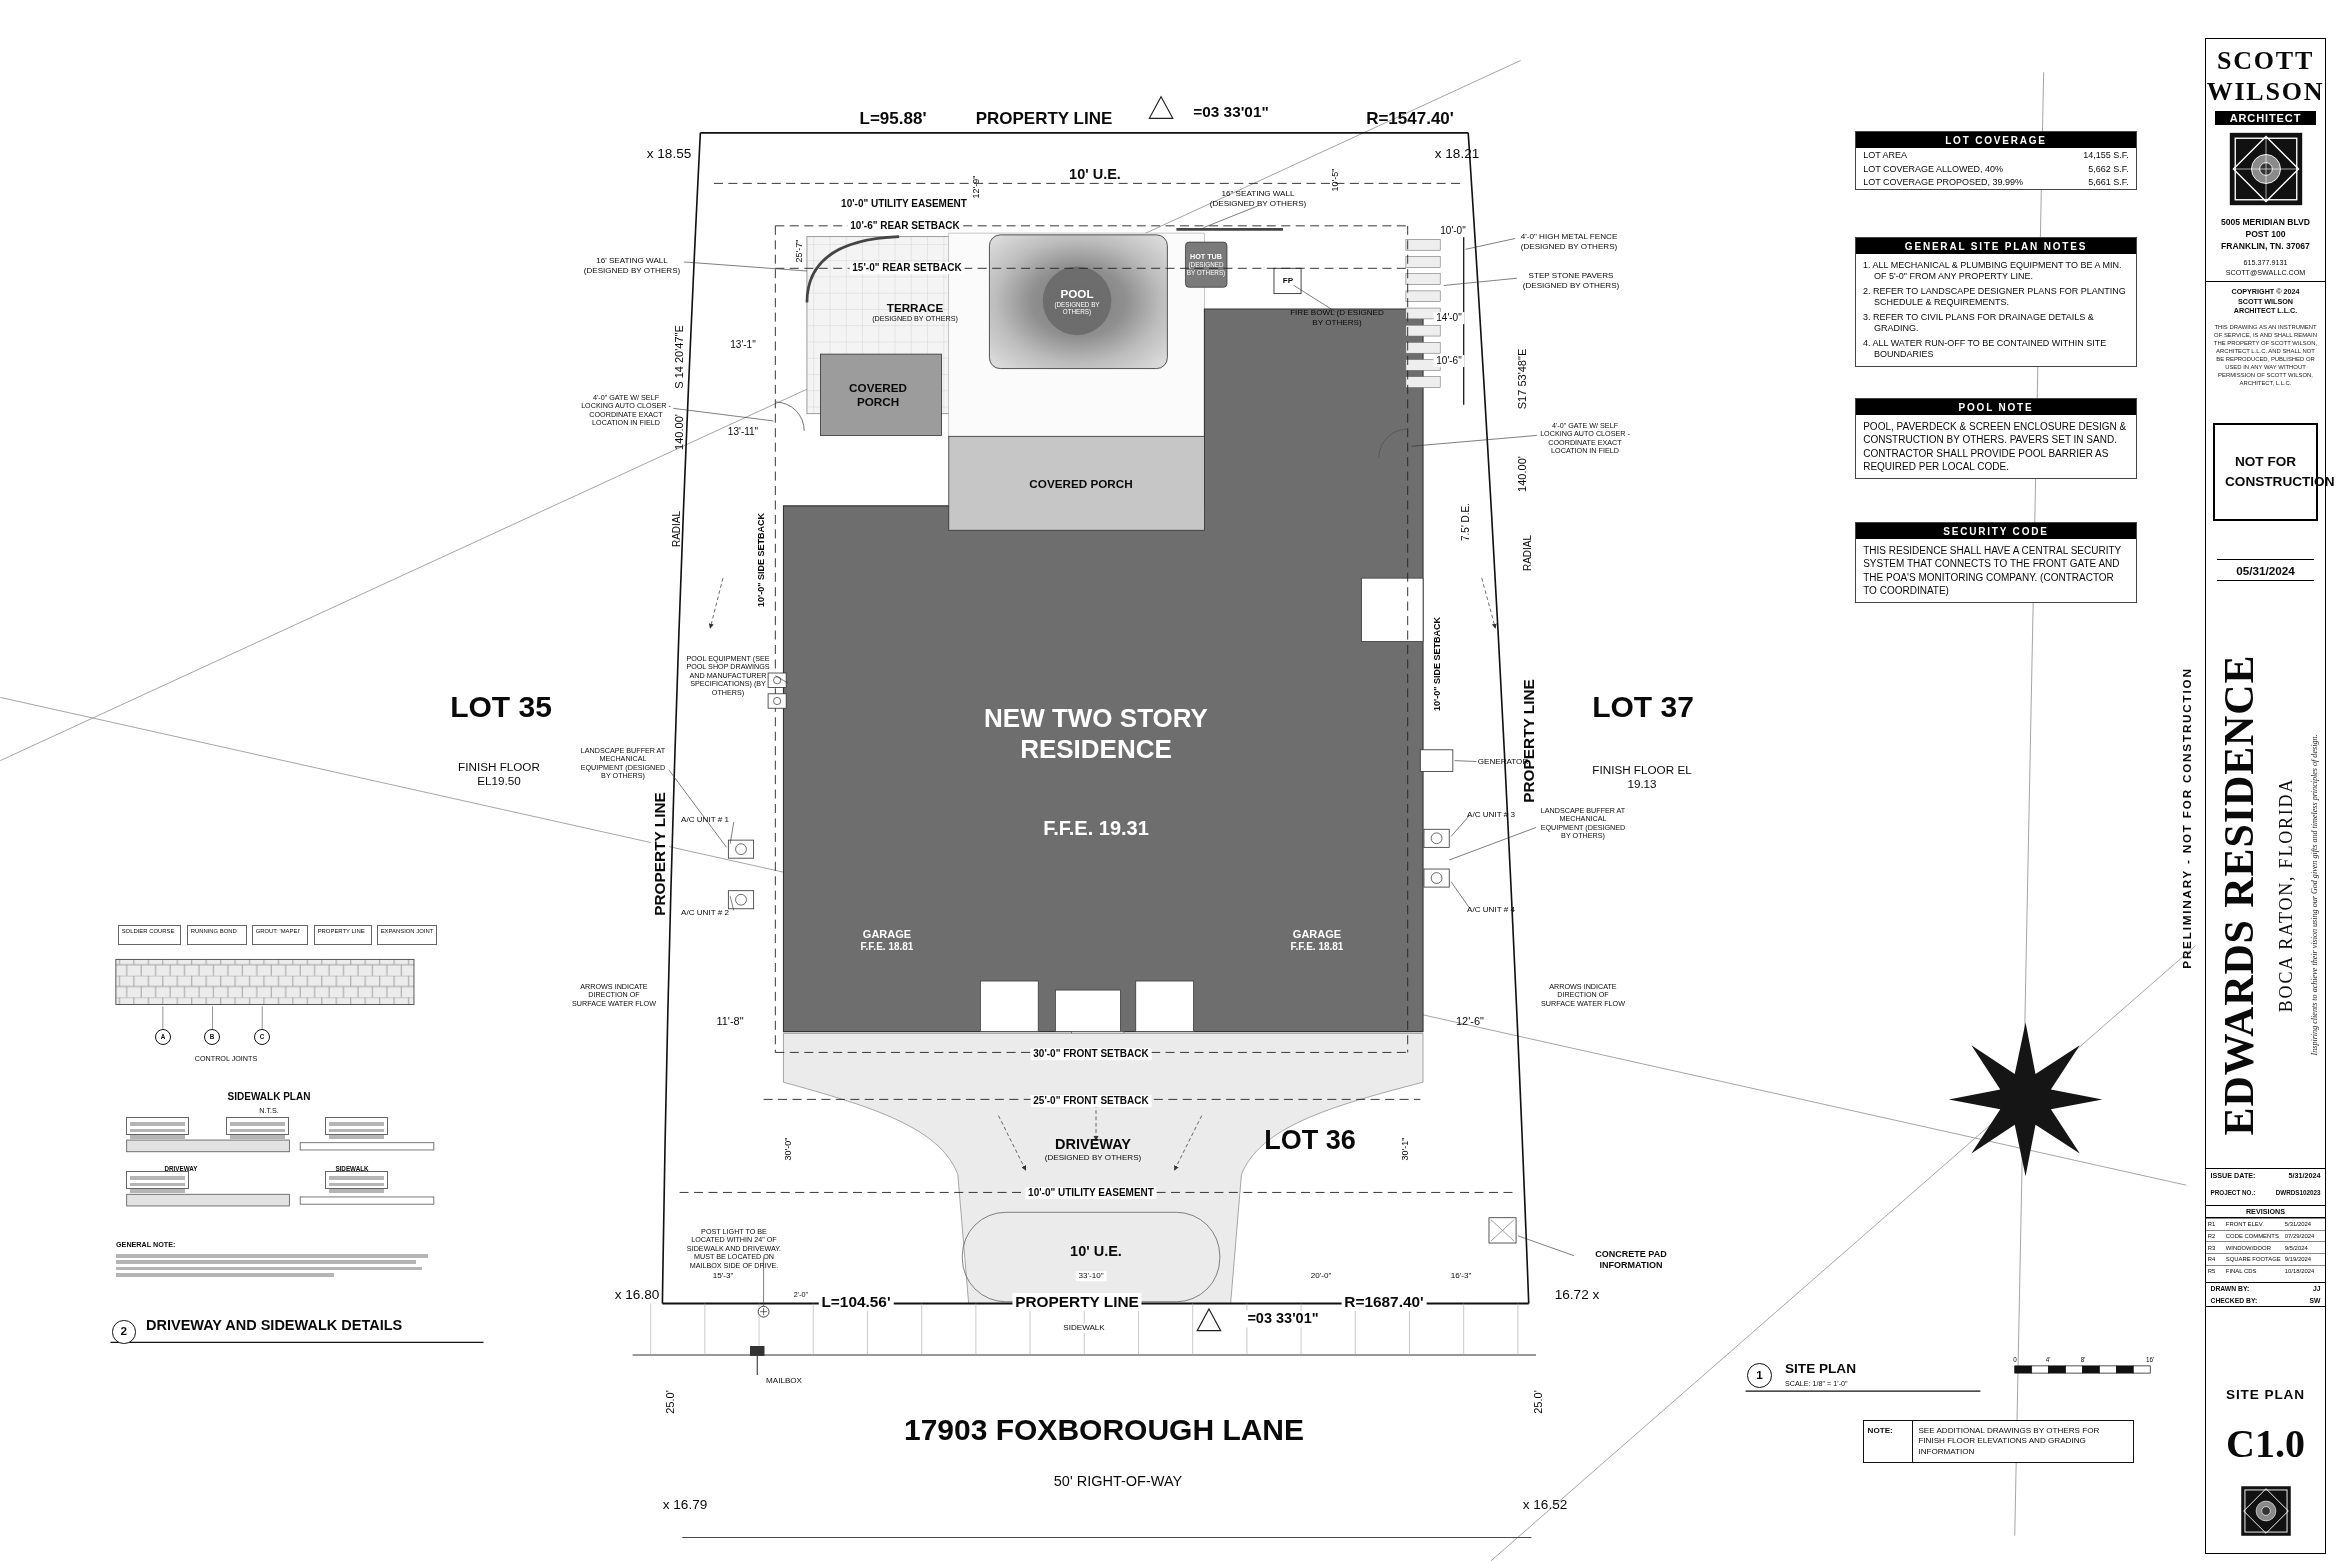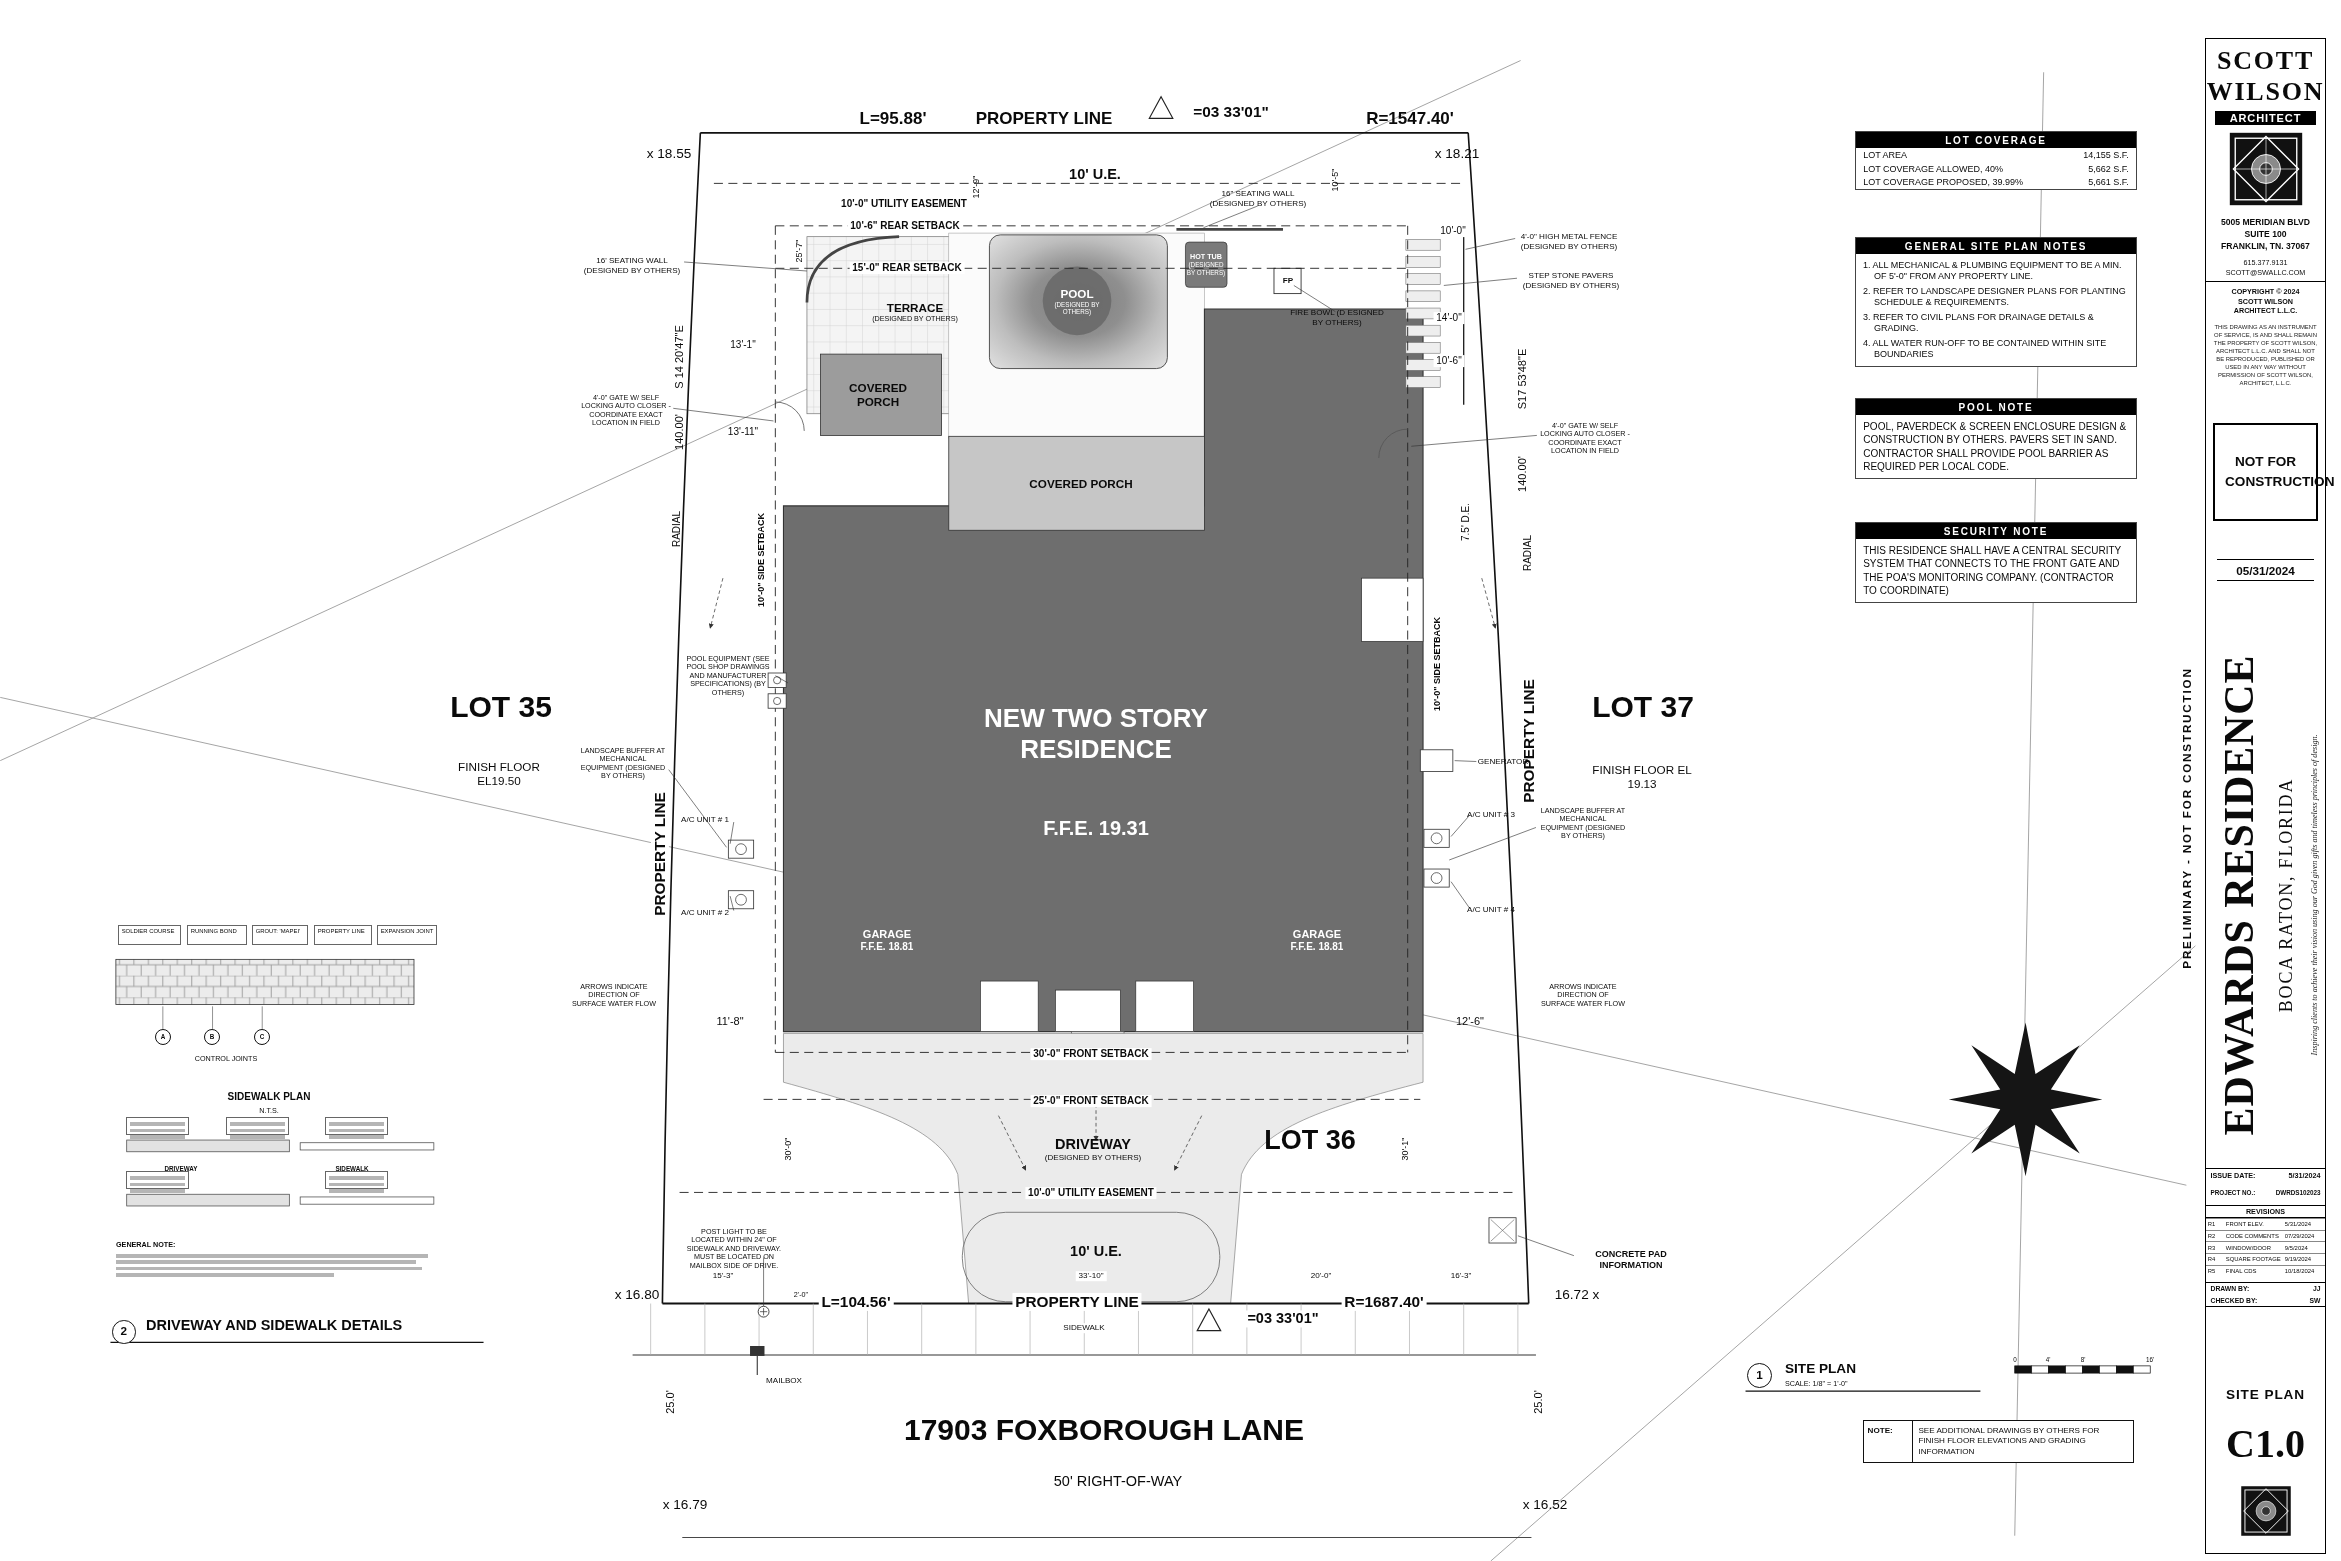--- a/index.html
+++ b/index.html
@@ -407,21 +407,21 @@
     <div class="nitem">4. ALL WATER RUN-OFF TO BE CONTAINED WITHIN SITE BOUNDARIES</div>
   </div>
 </div>
 
 <div class="nbox" style="left:1855px;top:398px">
   <div class="nhdr">POOL NOTE</div>
   <div class="ntext">POOL, PAVERDECK &amp; SCREEN ENCLOSURE DESIGN &amp; CONSTRUCTION BY OTHERS. PAVERS SET IN SAND.  CONTRACTOR SHALL PROVIDE POOL BARRIER AS REQUIRED PER LOCAL CODE.</div>
 </div>
 
 <div class="nbox" style="left:1855px;top:522px">
-  <div class="nhdr">SECURITY NOTE</div>
+  <div class="nhdr">SECURITY CODE</div>
   <div class="ntext">THIS RESIDENCE SHALL HAVE A CENTRAL SECURITY SYSTEM THAT CONNECTS TO THE FRONT GATE AND THE POA'S MONITORING COMPANY. (CONTRACTOR TO COORDINATE)</div>
 </div>
 
 <div class="circ s13" style="left:1747px;top:1363px;width:25px;height:25px;line-height:22px">1</div>
 <div class="tl b s15" style="left:1785px;top:1361px">SITE PLAN</div>
 <div class="tl s8" style="left:1785px;top:1380px">SCALE: 1/8"  =  1'-0"</div>
 <div class="lbl s7" style="left:2015px;top:1360px">0</div>
 <div class="lbl s7" style="left:2048px;top:1360px">4'</div>
 <div class="lbl s7" style="left:2083px;top:1360px">8'</div>
 <div class="lbl s7" style="left:2150px;top:1360px">16'</div>
@@ -444,21 +444,21 @@
       <rect x="8" y="8" width="68" height="68" fill="none" stroke="#fff" stroke-width="1.5"></rect>
       <polygon points="42,6 78,42 42,78 6,42" fill="none" stroke="#fff" stroke-width="1.5"></polygon>
       <circle cx="42" cy="42" r="16" fill="#8a8a8a" stroke="#fff" stroke-width="1"></circle>
       <circle cx="42" cy="42" r="7" fill="#333" stroke="#fff" stroke-width="1"></circle>
       <path d="M8 42H76M42 8V76" stroke="#fff" stroke-width="0.7"></path>
     </svg>
   </div>
 
   <div class="tbs b" style="top:177px;font-size:8.6px;line-height:1.4">
     <div>5005 MERIDIAN BLVD</div>
-    <div>SUITE 100</div>
+    <div>POST 100</div>
     <div>FRANKLIN, TN. 37067</div>
   </div>
   <div class="tbs" style="top:219px;font-size:7.2px;line-height:1.4">
     <div>615.377.9131</div>
     <div>SCOTT@SWALLC.COM</div>
   </div>
   <div class="tbs" style="top:242px;border-top:0.9px solid #000"></div>
 
   <div class="tbs b" style="top:248px;font-size:7.2px;line-height:1.35">
     <div>COPYRIGHT © 2024</div>

